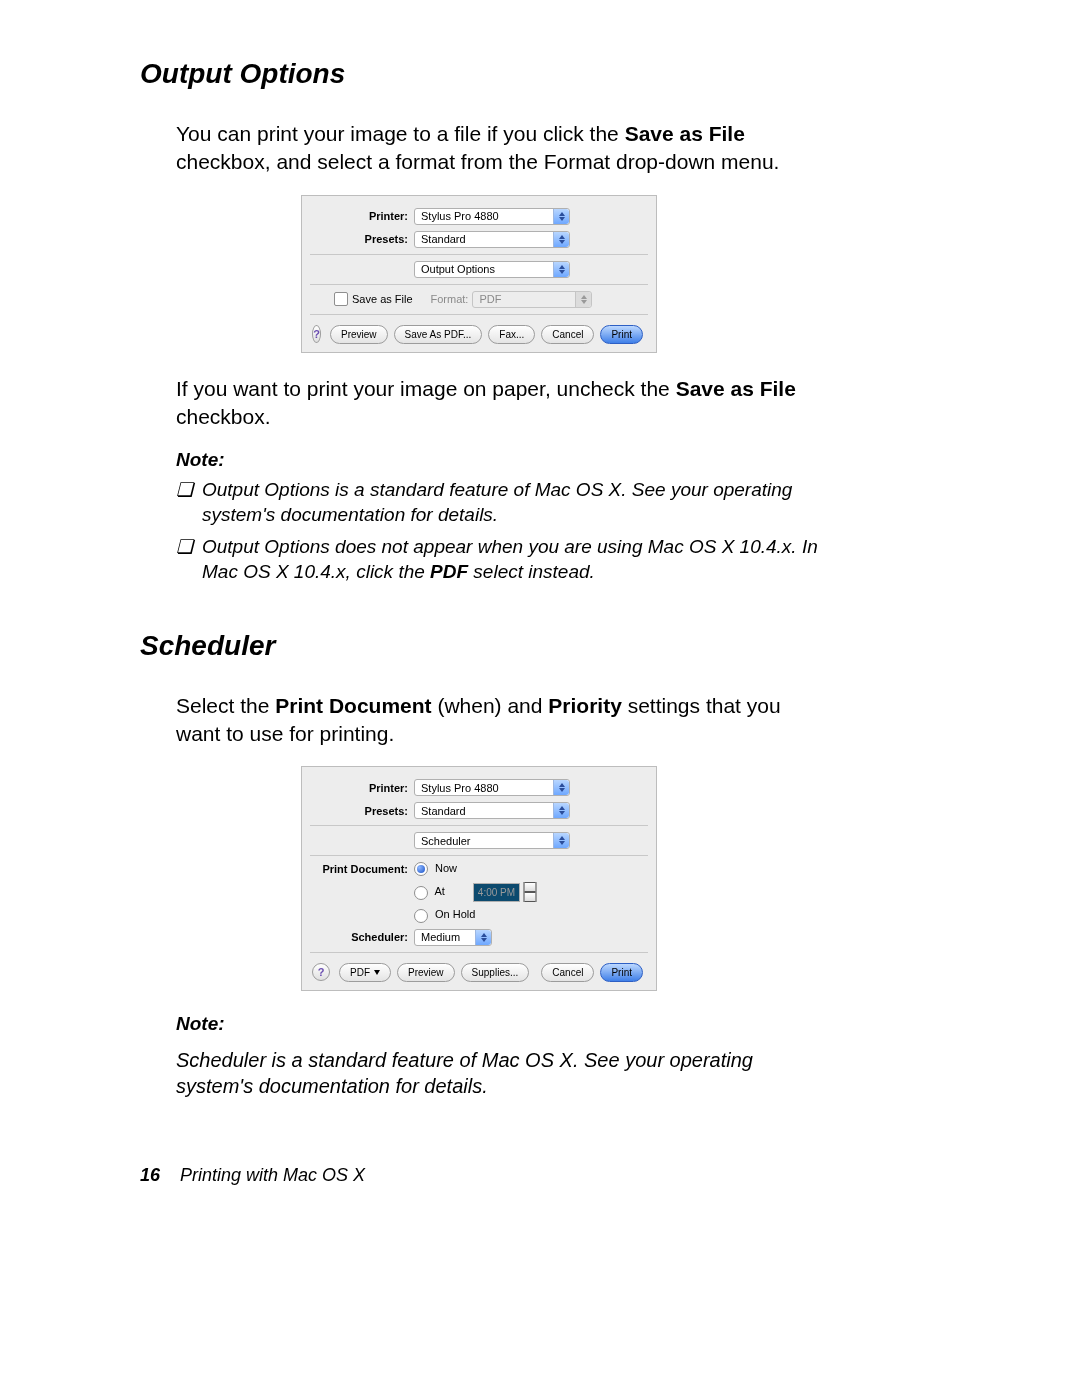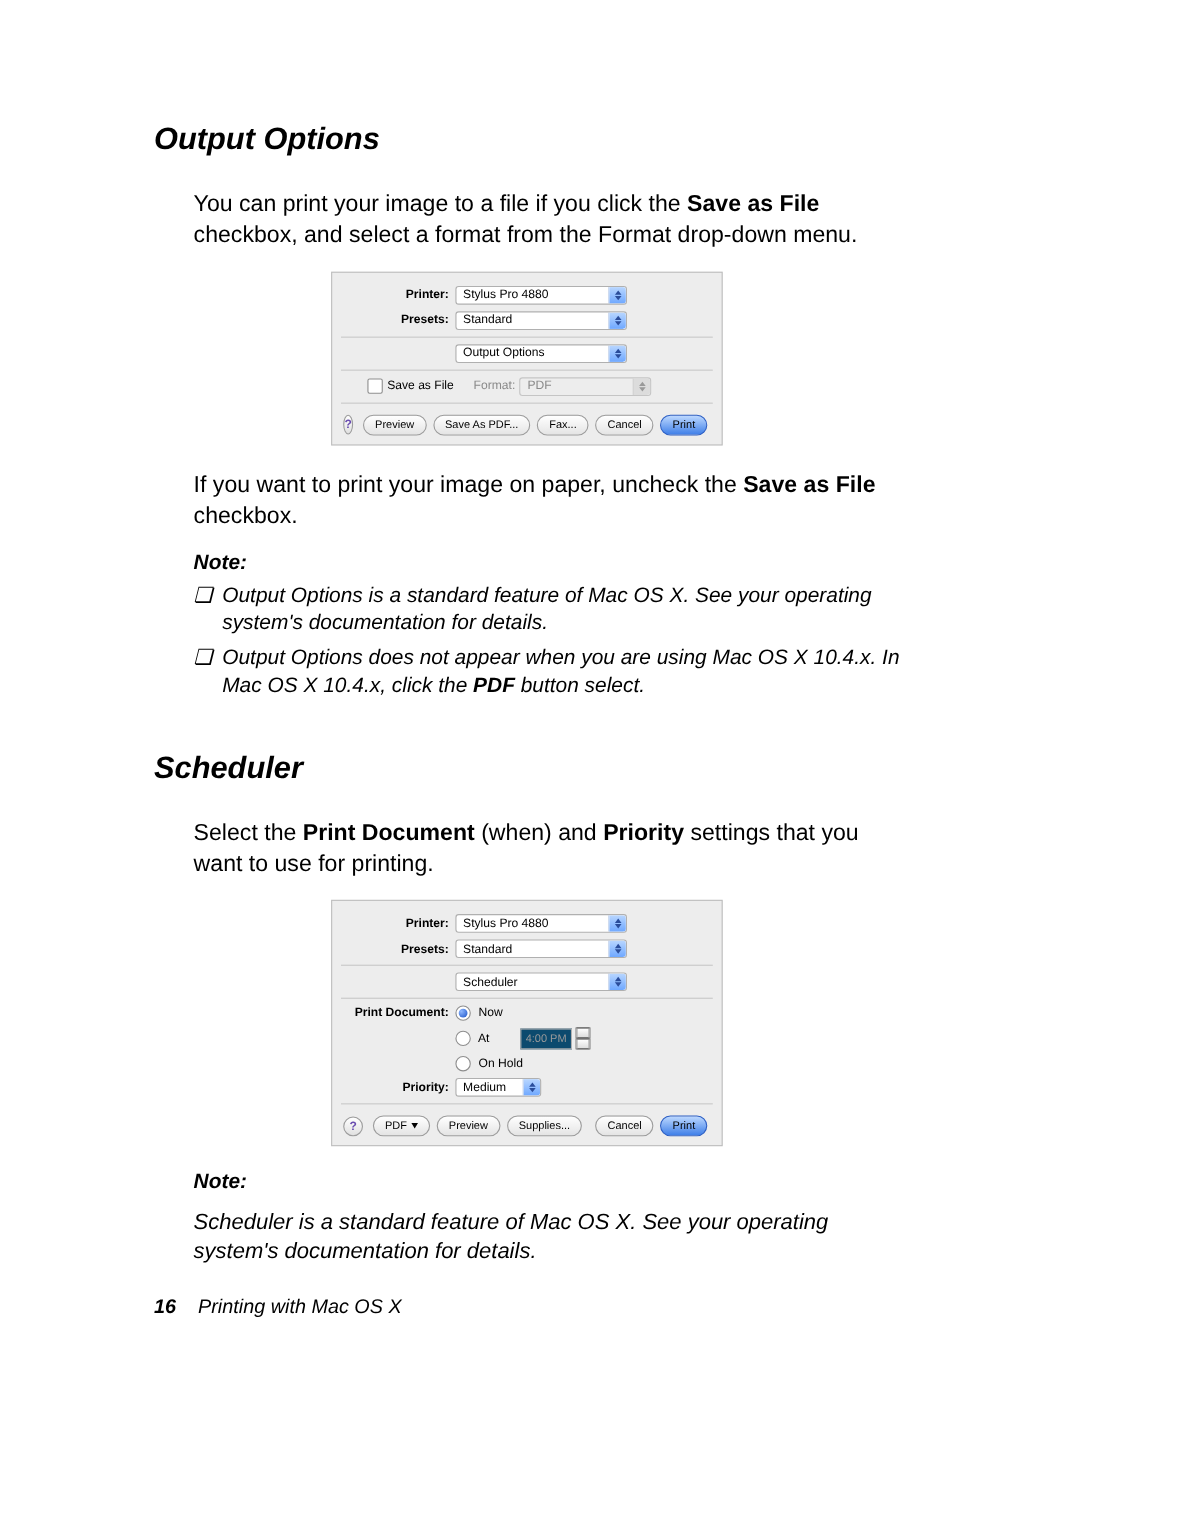--- a/index.html
+++ b/index.html
@@ -9,21 +9,21 @@
     width: 1080px;
     height: 1397px;
     font-family: Arial, Helvetica, sans-serif;
     color: #000;
   }
   .page {
     position: relative;
     width: 948px;
     height: 1397px;
     box-sizing: border-box;
-    padding: 110px 130px 0 140px;
+    padding: 58px 130px 0 140px;
     border-radius: 14px;
   }
   h2 {
     font-style: italic;
     font-weight: bold;
     font-size: 28px;
     margin: 0 0 30px 0;
   }
   .body-text {
     font-size: 21px;
@@ -56,21 +56,21 @@
   .note-plain {
     font-style: italic;
     font-size: 20px;
     line-height: 1.32;
     padding-left: 36px;
     margin: 12px 0 18px 0;
   }
   .footer {
     position: absolute;
     left: 140px;
-    bottom: 198px;
+    bottom: 211px;
     font-size: 18px;
   }
   .footer .pg {
     font-weight: bold;
     font-style: italic;
   }
   .footer .pgtxt {
     font-style: italic;
   }
   
@@ -337,21 +337,21 @@
 
   <div class="note-label">Note:</div>
   <div class="note-list">
     <div class="note-item">
       <span class="note-bullet">❏</span>
       <span>Output Options is a standard feature of Mac OS X. See your operating system's documentation for details.</span>
     </div>
     <div class="note-item">
       <span class="note-bullet">❏</span>
       <span>
-        <span>Output Options does not appear when you are using Mac OS X 10.4.x. In Mac OS X 10.4.x, click the </span><b>PDF</b><span> button select.</span>
+        <span>Output Options does not appear when you are using Mac OS X 10.4.x. In Mac OS X 10.4.x, click the </span><b>PDF</b><span> select instead.</span>
       </span>
     </div>
   </div>
 
   <div style="height:28px"></div>
 
   <h2>Scheduler</h2>
 
   <p class="body-text">
     <span>Select the </span><b>Print Document</b><span> (when) and </span><b>Priority</b><span> settings that you want to use for printing.</span>
@@ -417,21 +417,21 @@
         </span>
       </div>
       <div class="row">
         <span class="label-col"></span>
         <span>
           <span class="radio"></span>
           <span>On Hold</span>
         </span>
       </div>
       <div class="row">
-        <span class="label-col">Priority:</span>
+        <span class="label-col">Scheduler:</span>
         <span class="dropdown" style="width:78px">
           <span>Medium</span>
           <span class="arrow">
               <span class="tri-up"></span>
               <span class="tri-down"></span>
             </span>
         </span>
       </div>
       <hr class="sep">
       <div class="btnrow">

